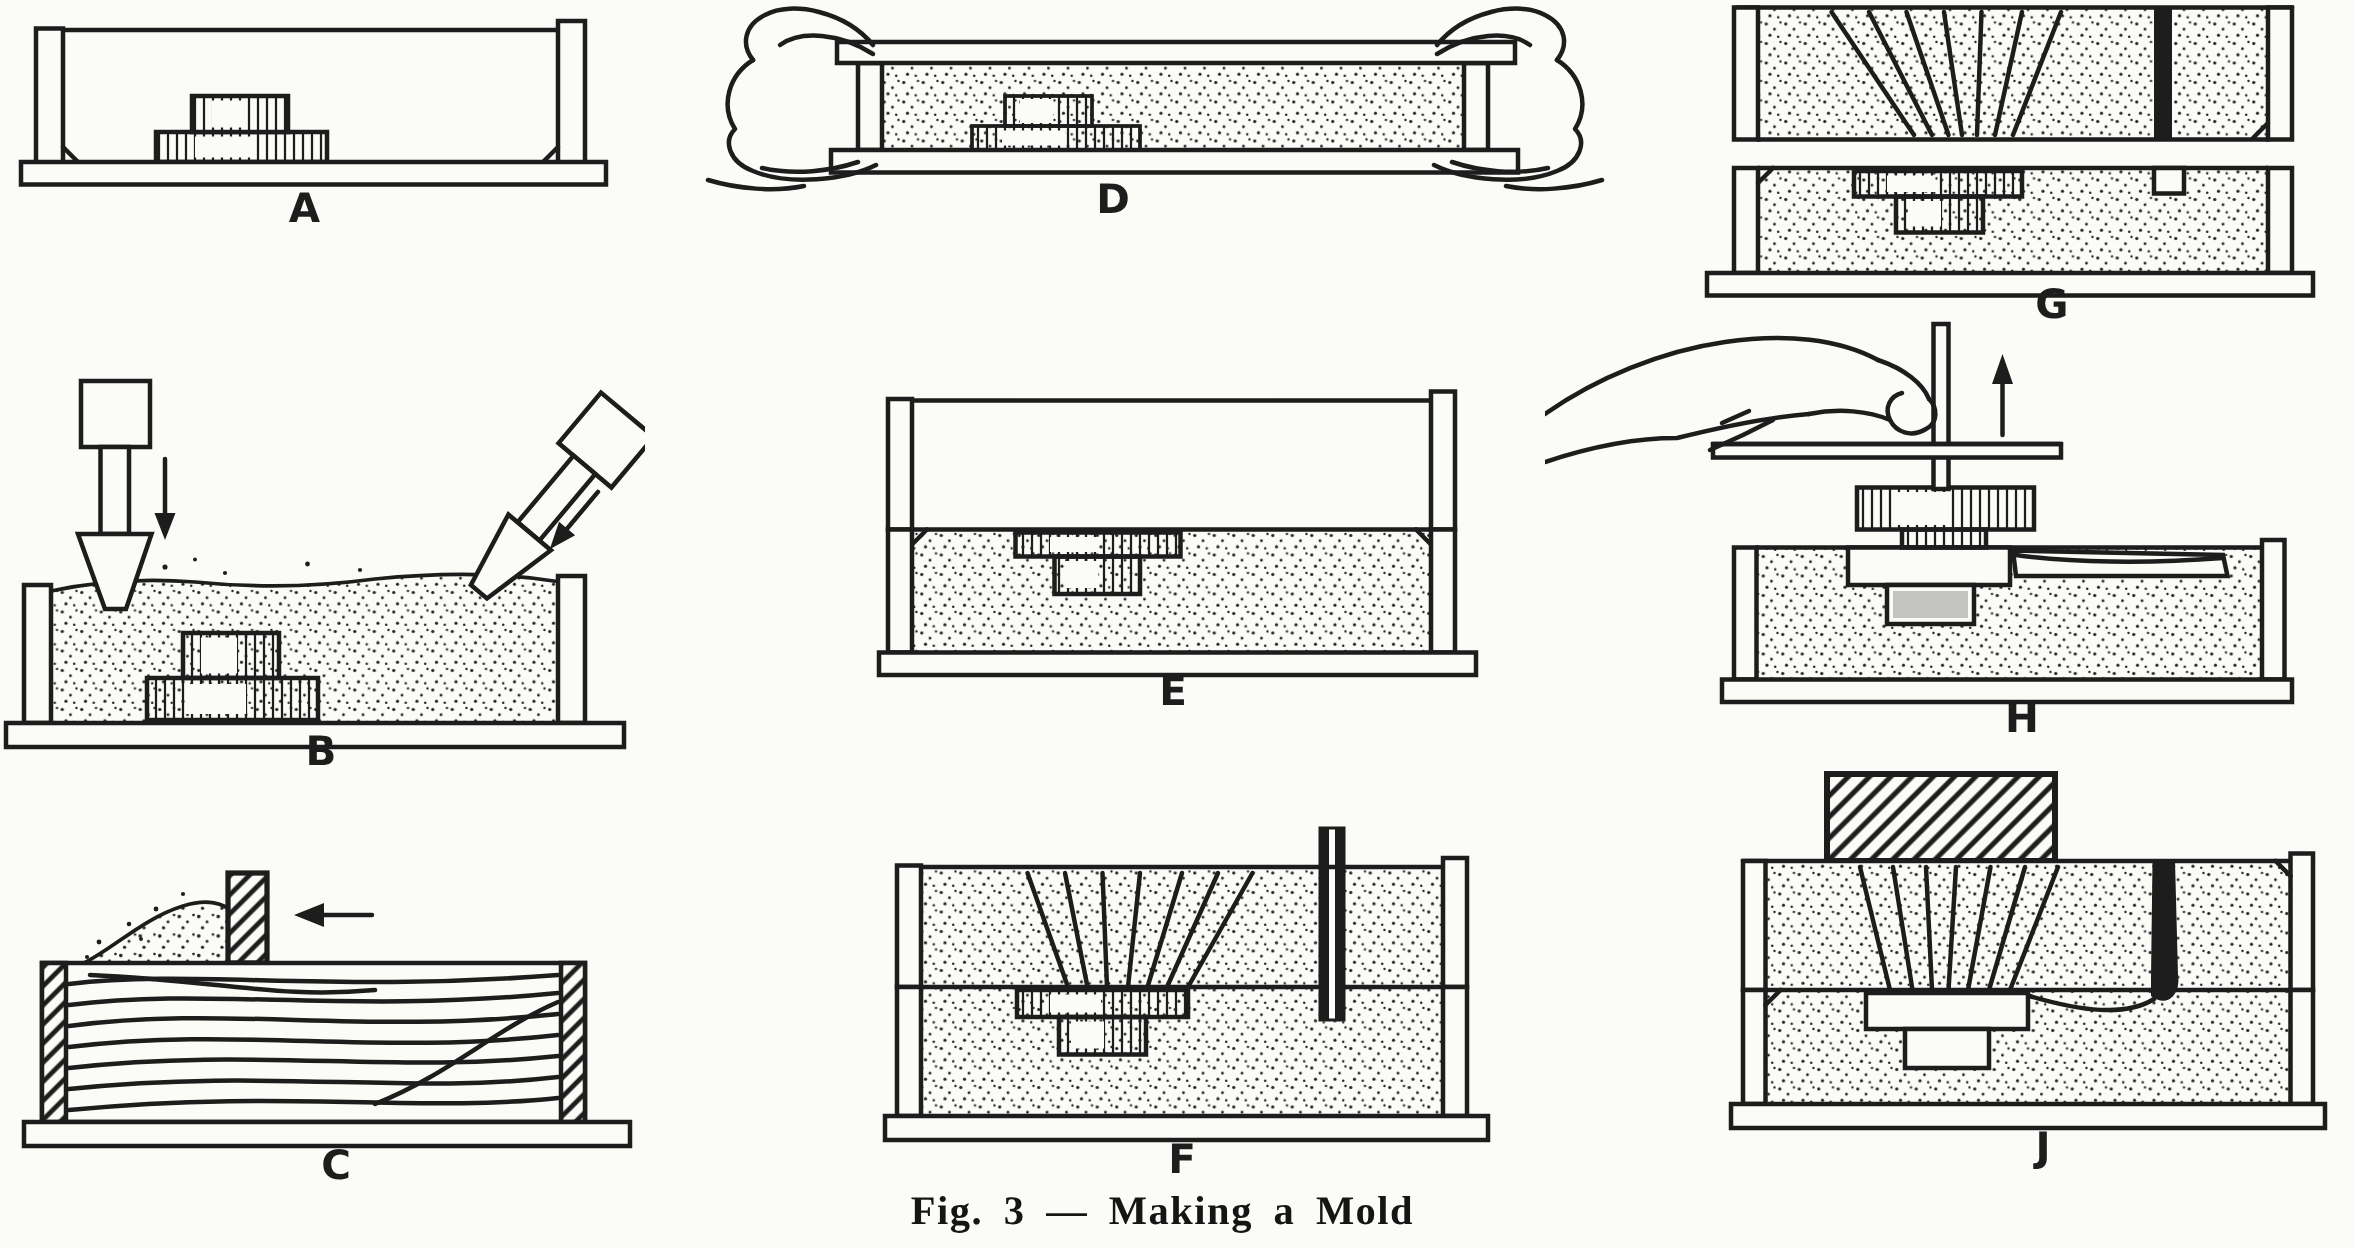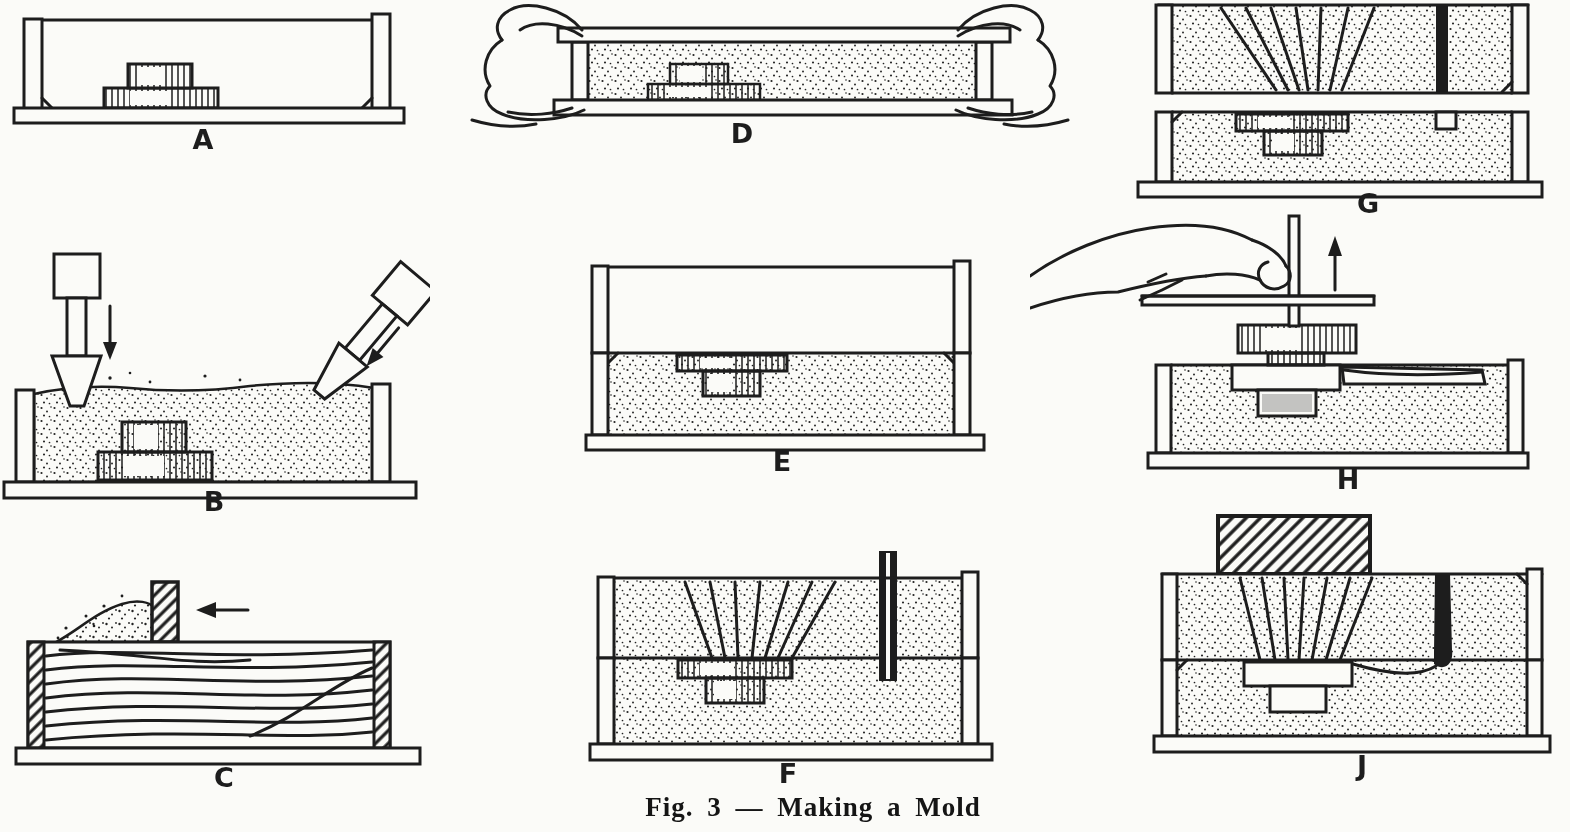--- a/index.html
+++ b/index.html
@@ -1,21 +1,21 @@
 <!DOCTYPE html>
 <html><head>
 <meta charset="utf-8">
 <style>
   html,body{margin:0;padding:0;background:#fbfbf8;}
   .figure{position:relative;width:1570px;height:832px;background:#fbfbf8;overflow:hidden;
           font-family:"DejaVu Sans",sans-serif;color:#1d1d1d;}
   .panel{position:absolute;}
   .panel svg{display:block;width:100%;height:100%;}
   .plabel{position:absolute;transform:translateX(-50%);font:bold 27px "DejaVu Sans",sans-serif;color:#1d1d1d;}
-  .caption{position:absolute;left:813px;top:792px;transform:translateX(-50%);
+  .caption{position:absolute;left:775px;top:792px;transform:translateX(-50%);
            font-family:"Liberation Serif",serif;font-weight:bold;font-size:27px;
            letter-spacing:1px;word-spacing:6px;color:#151515;white-space:nowrap;}
   .w{fill:#fbfbf8;stroke:#1d1d1d;stroke-width:3;}
   .ln{fill:none;stroke:#1d1d1d;stroke-width:3;stroke-linecap:round;stroke-linejoin:round;}
   .ink{fill:#1d1d1d;stroke:none;}
 </style>
 </head>
 <body>
 
 <div class="figure">

